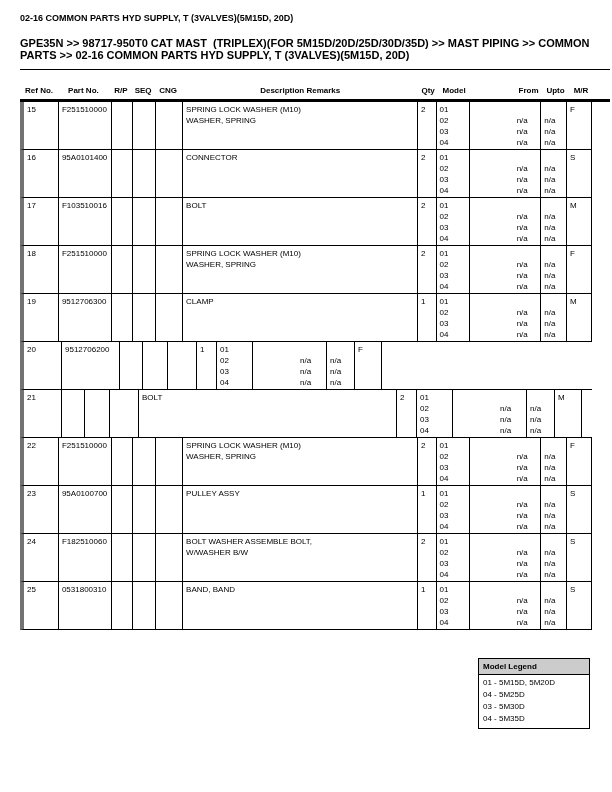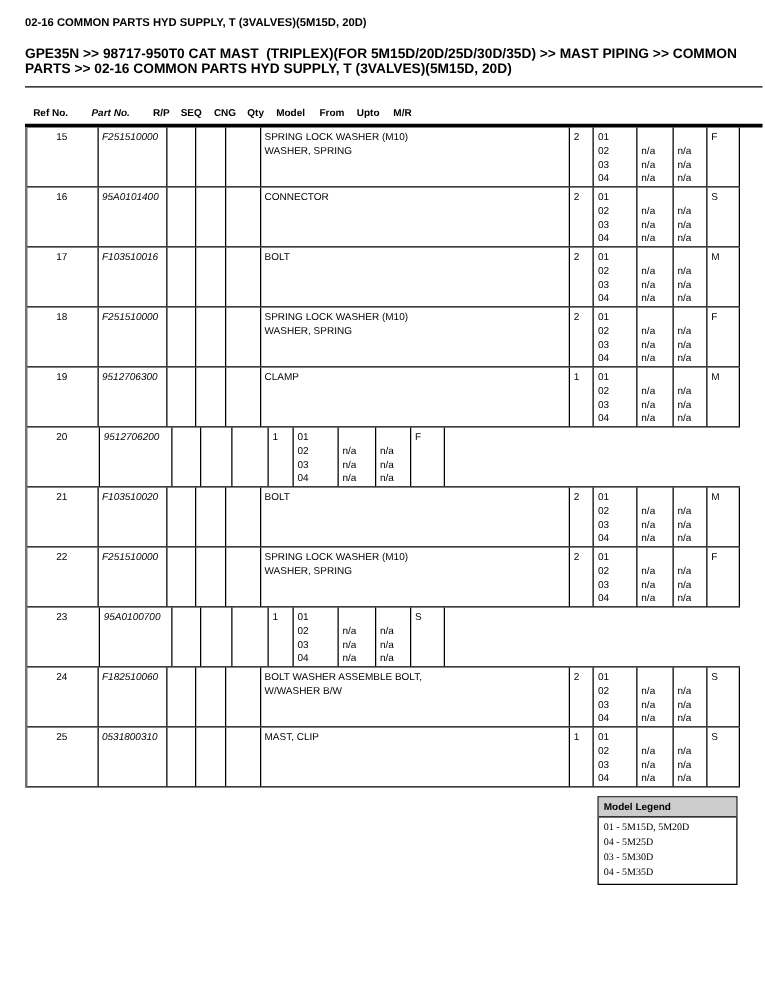--- a/index.html
+++ b/index.html
@@ -25,75 +25,75 @@
     position:absolute; left:20px; top:69px; width:590px; height:0;
     border-top:1px solid #000;
   }
 
   .parts-table { position:absolute; left:20px; top:82px; width:572px; }
   .thead { display:flex; font-size:8px; font-weight:bold; padding:4px 0 4px 0; line-height:9px;text-align:center; }
   .hcell { padding-left:3px; overflow:hidden; white-space:nowrap; }
   .thick-rule { width:590px; height:3px; background:#000; }
 
   .c-ref  { width:38px; }
-  .c-part { width:58px;font-style:italic; }
+  .c-part { width:58px; }
   .c-rp   { width:23px; }
   .c-seq  { width:25px; }
   .c-cng  { width:29px; }
   .c-desc { width:258px; }
   .c-qty  { width:20px; }
   .c-model{ width:36px; }
-  .c-from { width:30px; }
+  .c-from { width:30px;margin-left:44px; }
   .c-upto { width:28px; }
   .c-mr   { width:27px; }
 
   .tbody { font-size:8px; }
   .row-group {
     display:flex;
-    border-left:2px solid #737373;
+    border-left:4px solid #737373;
     border-bottom:1px solid #000;
-    padding-left:20px;
   }
   .cell {
     border-right:1px solid #000;
     padding:2px 0 1px 3px;
     line-height:11px;
     overflow:hidden;
   }
   .subline { height:11px; line-height:11px; }
 
   .legend {
-    position:absolute; left:478px; top:637px; width:112px;
+    position:absolute; left:478px; top:658px; width:112px;
     border:1px solid #000; font-size:8px; background:#fff;
   }
   .legend-title {
     font-weight:bold; padding:3px 0 3px 4px; line-height:9px;
     border-bottom:1px solid #000;
   }
   .legend-items { padding:2px 0 3px 0; }
-  .legend-items div { padding:1px 0 1px 4px; line-height:10px;font-family:Liberation Serif, serif; }
+  .legend-items div { padding:1px 0 1px 4px; line-height:10px; }
 </style>
 </head>
 <body>
 
 <div class="page">
 
   <div class="page-title">02-16 COMMON PARTS HYD SUPPLY, T (3VALVES)(5M15D, 20D)</div>
 
   <div class="breadcrumb">GPE35N &gt;&gt; 98717-950T0 CAT MAST  (TRIPLEX)(FOR 5M15D/20D/25D/30D/35D) &gt;&gt; MAST PIPING &gt;&gt; COMMON PARTS &gt;&gt; 02-16 COMMON PARTS HYD SUPPLY, T (3VALVES)(5M15D, 20D)</div>
 
   <div class="rule"></div>
 
   <div class="parts-table">
     <div class="thead">
       <div class="hcell c-ref">Ref No.</div>
       <div class="hcell c-part">Part No.</div>
       <div class="hcell c-rp">R/P</div>
       <div class="hcell c-seq">SEQ</div>
       <div class="hcell c-cng">CNG</div>
+      <div class="hcell c-desc">Description Remarks</div>
       <div class="hcell c-qty">Qty</div>
       <div class="hcell c-model">Model</div>
       <div class="hcell c-from">From</div>
       <div class="hcell c-upto">Upto</div>
       <div class="hcell c-mr">M/R</div>
     </div>
     <div class="thick-rule"></div>
     <div class="tbody">
         <div class="row-group">
           <div class="cell c-ref">15</div>
@@ -257,21 +257,20 @@
           <div class="cell c-upto">
             <div class="subline">&nbsp;</div>
             <div class="subline">n/a</div>
             <div class="subline">n/a</div>
             <div class="subline">n/a</div>
           </div>
           <div class="cell c-mr">F</div>
         </div>
         <div class="row-group">
           <div class="cell c-ref">21</div>
-          <div class="cell c-part">F103510020</div>
           <div class="cell c-rp">&nbsp;</div>
           <div class="cell c-seq">&nbsp;</div>
           <div class="cell c-cng">&nbsp;</div>
           <div class="cell c-desc">BOLT</div>
           <div class="cell c-qty">2</div>
           <div class="cell c-model">
             <div class="subline">01</div>
             <div class="subline">02</div>
             <div class="subline">03</div>
             <div class="subline">04</div>
@@ -317,20 +316,21 @@
             <div class="subline">n/a</div>
           </div>
           <div class="cell c-mr">F</div>
         </div>
         <div class="row-group">
           <div class="cell c-ref">23</div>
           <div class="cell c-part">95A0100700</div>
           <div class="cell c-rp">&nbsp;</div>
           <div class="cell c-seq">&nbsp;</div>
           <div class="cell c-cng">&nbsp;</div>
+          <div class="cell c-desc">PULLEY ASSY</div>
           <div class="cell c-qty">1</div>
           <div class="cell c-model">
             <div class="subline">01</div>
             <div class="subline">02</div>
             <div class="subline">03</div>
             <div class="subline">04</div>
           </div>
           <div class="cell c-from">
             <div class="subline">&nbsp;</div>
             <div class="subline">n/a</div>
@@ -372,21 +372,21 @@
             <div class="subline">n/a</div>
           </div>
           <div class="cell c-mr">S</div>
         </div>
         <div class="row-group">
           <div class="cell c-ref">25</div>
           <div class="cell c-part">0531800310</div>
           <div class="cell c-rp">&nbsp;</div>
           <div class="cell c-seq">&nbsp;</div>
           <div class="cell c-cng">&nbsp;</div>
-          <div class="cell c-desc">MAST, CLIP</div>
+          <div class="cell c-desc">BAND, BAND</div>
           <div class="cell c-qty">1</div>
           <div class="cell c-model">
             <div class="subline">01</div>
             <div class="subline">02</div>
             <div class="subline">03</div>
             <div class="subline">04</div>
           </div>
           <div class="cell c-from">
             <div class="subline">&nbsp;</div>
             <div class="subline">n/a</div>

